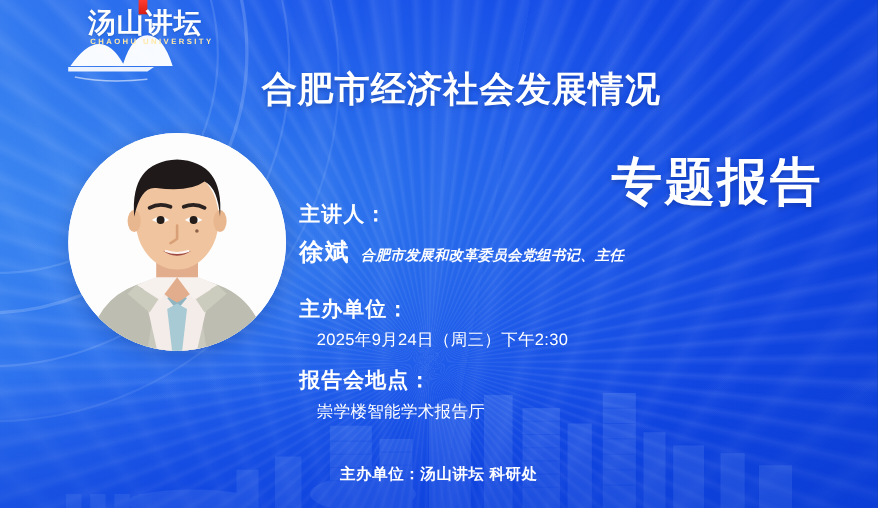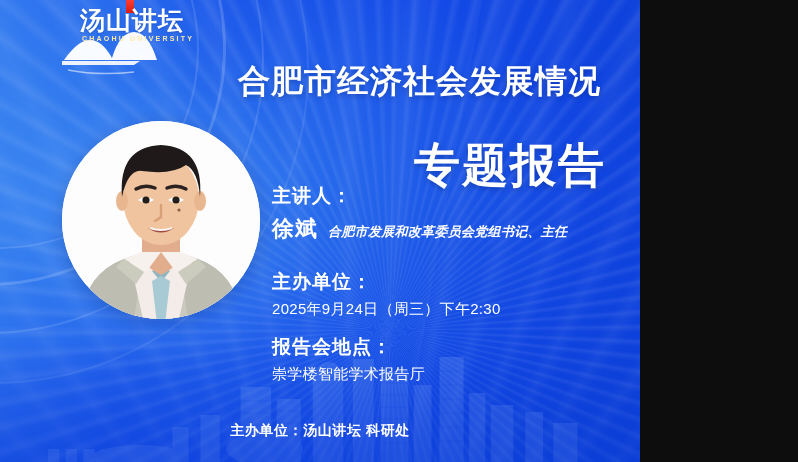--- a/index.html
+++ b/index.html
@@ -2,21 +2,21 @@
 <html><head>
 <meta charset="utf-8">
 <style>
   html, body {
     margin: 0;
     padding: 0;
     background: #0d0d0d;
   }
   #poster {
     position: relative;
-    width: 640px;
+    width: 798px;
     height: 462px;
     overflow: hidden;
     font-family: "Liberation Sans", "DejaVu Sans", sans-serif;
     background: #1457e8;
   }
 
   
   .bg-base {
     position: absolute;
     inset: 0;
@@ -136,21 +136,21 @@
     top: 60px;
     font-size: 32px;
     font-weight: 700;
     color: #ffffff;
     letter-spacing: 1px;
     white-space: nowrap;
     text-shadow: 0 2px 5px rgba(0,20,80,.30);
   }
   .title2 {
     position: absolute;
-    right: 34px;
+    right: 50px;
     top: 135px;
     font-size: 46px;
     font-weight: 700;
     color: #ffffff;
     letter-spacing: 2px;
     white-space: nowrap;
     text-shadow: 0 2px 5px rgba(0,20,80,.30);
   }
 
   
@@ -194,20 +194,21 @@
     color: #ffffff;
     margin-left: 10px;
     letter-spacing: .3px;
     font-style: italic;
   }
   .info-value {
     font-size: 15px;
     color: #ffffff;
     letter-spacing: .3px;
     margin-bottom: 18px;
+    margin-left: 16px;
   }
   .info-value.last { margin-bottom: 0; }
 
   
   .footer {
     position: absolute;
     left: 0;
     bottom: 22px;
     width: 100%;
     text-align: center;

